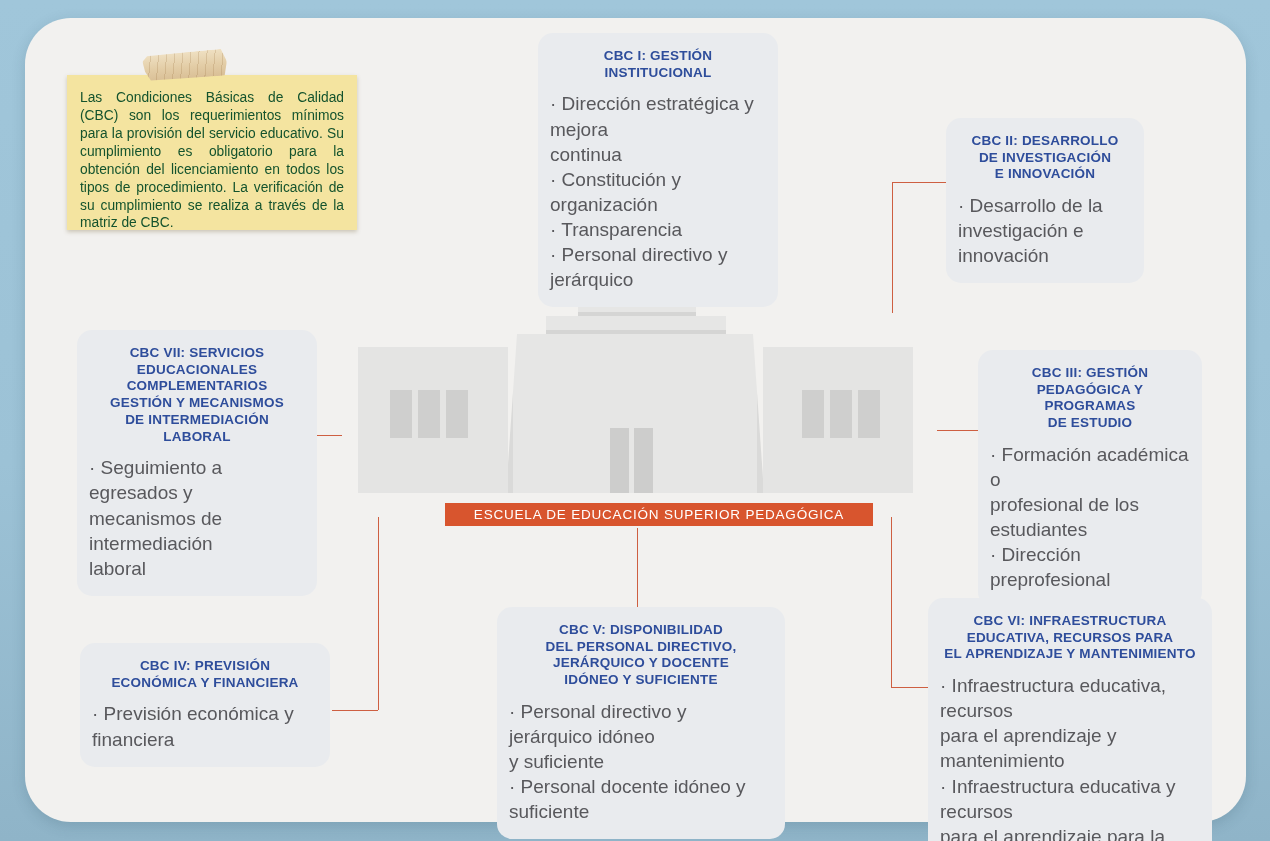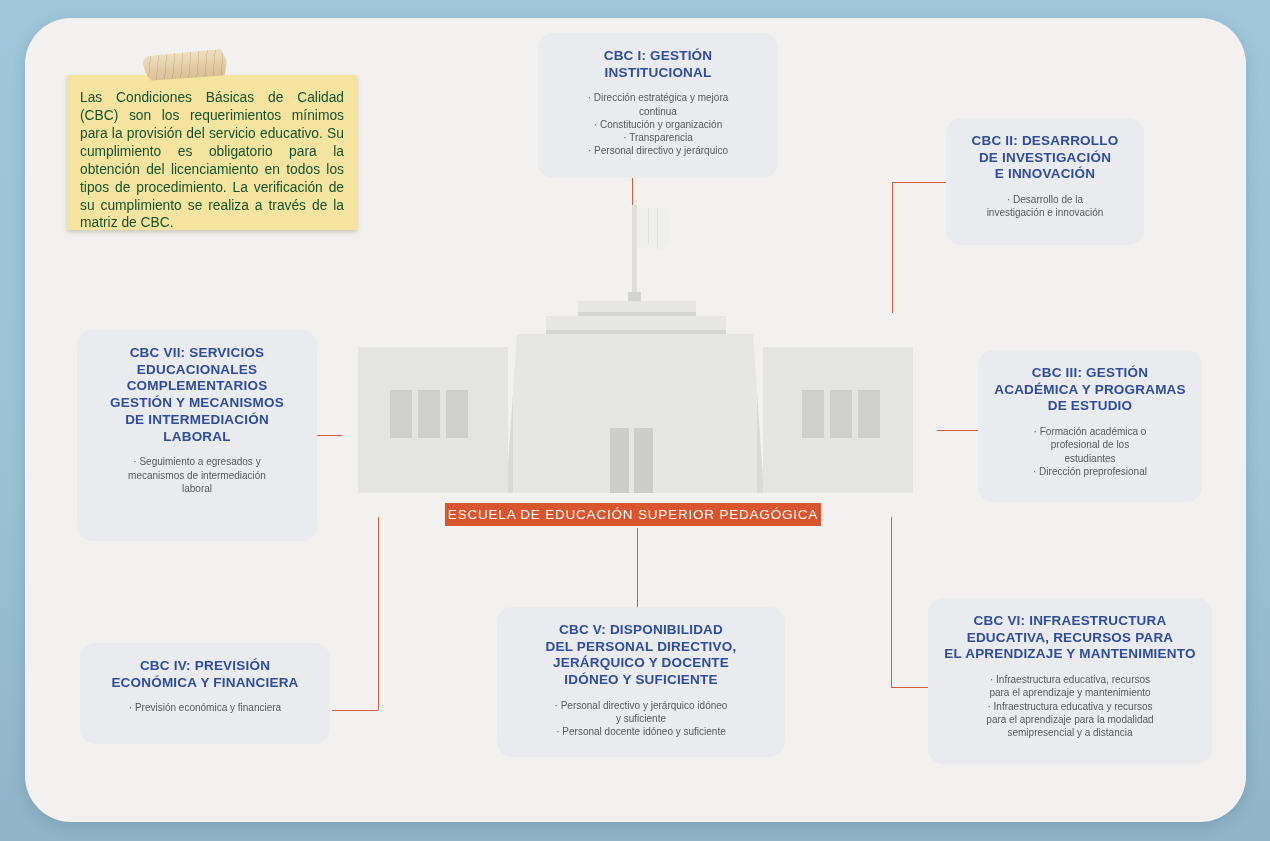--- a/index.html
+++ b/index.html
@@ -17,21 +17,21 @@
         background:
           repeating-linear-gradient(100deg, rgba(150,110,60,.22) 0 1px, rgba(0,0,0,0) 1px 8px),
           linear-gradient(180deg,#EFE0C2 0%,#E3CDA6 55%,#D9BF96 100%);
         clip-path:polygon(0 22%,6% 4%,94% 0,100% 48%,96% 100%,8% 94%,2% 60%);
         box-shadow:0 1px 2px rgba(90,70,20,.25);}
 
   
   .card{position:absolute;background:#E9EBEE;border-radius:15px;box-sizing:border-box;padding:15px 12px;}
   .card-title{color:#2E4D9B;font-weight:bold;font-size:13.5px;line-height:1.24;text-align:center;
               white-space:pre-line;margin-bottom:10px;letter-spacing:.2px;}
-  .card-item{color:#58585C;font-size:10px;line-height:1.32;white-space:pre-line;text-align:center;}
+  .card-item{color:#58585C;font-size:19px;line-height:1.32;white-space:pre-line;}
   .pos-cbc1{left:538px;top:33px;width:240px;min-height:145px;}
   .pos-cbc2{left:946px;top:118px;width:198px;min-height:127px;}
   .pos-cbc3{left:978px;top:350px;width:224px;min-height:152px;}
   .pos-cbc4{left:80px;top:643px;width:250px;min-height:101px;}
   .pos-cbc5{left:497px;top:607px;width:288px;min-height:150px;}
   .pos-cbc6{left:928px;top:598px;width:284px;min-height:166px;}
   .pos-cbc7{left:77px;top:330px;width:240px;min-height:211px;}
 
   
   .line{position:absolute;background:#CE5F41;}
@@ -46,21 +46,21 @@
   .tier2{left:546px;top:316px;width:180px;height:14px;background:#E6E6E5;border-bottom:4px solid #D5D5D4;}
   .tier1{left:578px;top:301px;width:118px;height:11px;background:#E6E6E5;border-bottom:4px solid #D5D5D4;}
   .pole{left:632px;top:205px;width:5px;height:96px;background:#DFDFDE;}
   .pole-base{left:628px;top:292px;width:13px;height:9px;background:#D3D3D2;}
   .flag{left:637px;top:207px;width:32px;height:50px;
         background:linear-gradient(90deg,rgba(0,0,0,0) 0 34%,#E1E1E0 34% 37%,rgba(0,0,0,0) 37% 64%,#E1E1E0 64% 67%,rgba(0,0,0,0) 67%),#EFEFEE;
         clip-path:polygon(0% 0%,100% 4%,100% 72%,72% 88%,42% 72%,16% 86%,0% 80%);}
   .win{top:390px;width:22px;height:48px;background:#CFCFCE;}
   .door{top:428px;width:19px;height:65px;background:#CDCDCC;}
 
-  .banner{position:absolute;left:445px;top:503px;width:376px;height:23px;background:#D8552E;
+  .banner{position:absolute;left:445px;top:503px;width:428px;height:23px;background:#D8552E;
           color:#FFFFFF;font-size:13.5px;letter-spacing:.8px;text-align:center;line-height:23px;}
 </style>
 </head>
 <body>
 
 <div class="stage">
   <div class="panel"></div>
 
   <div class="note">
     <div class="note-text">Las Condiciones Básicas de Calidad (CBC) son los requerimientos mínimos para la provisión del servicio educativo. Su cumplimiento es obligatorio para la obtención del licenciamiento en todos los tipos de procedimiento. La verificación de su cumplimiento se realiza a través de la matriz de CBC.</div>
@@ -110,21 +110,21 @@
   <div class="card pos-cbc2">
     <div class="card-title">CBC II: DESARROLLO
 DE INVESTIGACIÓN
 E INNOVACIÓN</div>
     <div class="card-item">· Desarrollo de la
 investigación e innovación</div>
   </div>
 
   <div class="card pos-cbc3">
     <div class="card-title">CBC III: GESTIÓN
-ACADÉMICA Y PROGRAMAS
+PEDAGÓGICA Y PROGRAMAS
 DE ESTUDIO</div>
     <div class="card-item">· Formación académica o
 profesional de los
 estudiantes</div>
     <div class="card-item">· Dirección preprofesional</div>
   </div>
 
   <div class="card pos-cbc5">
     <div class="card-title">CBC V: DISPONIBILIDAD
 DEL PERSONAL DIRECTIVO,

